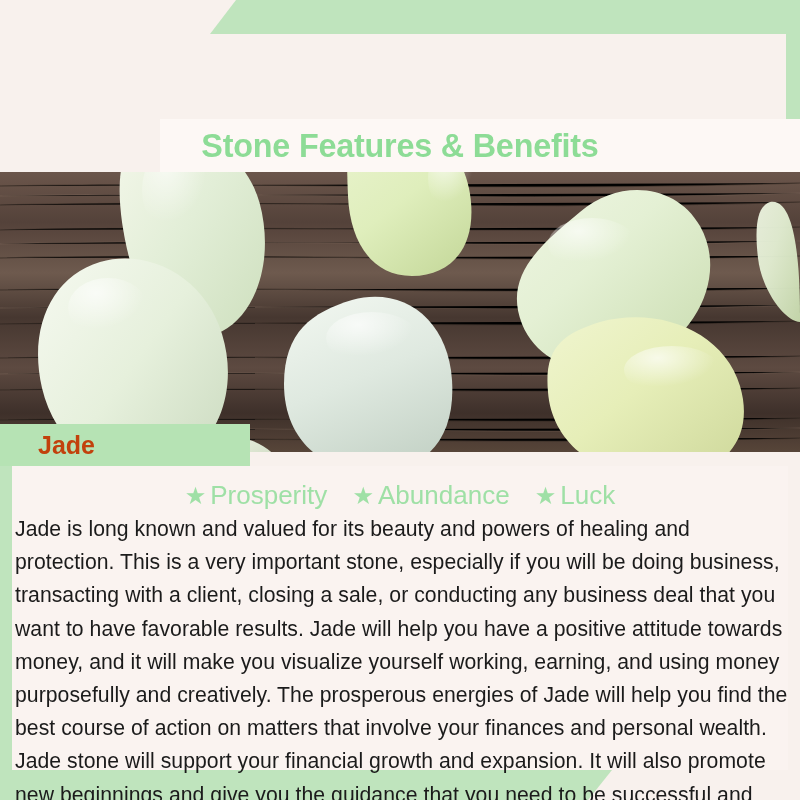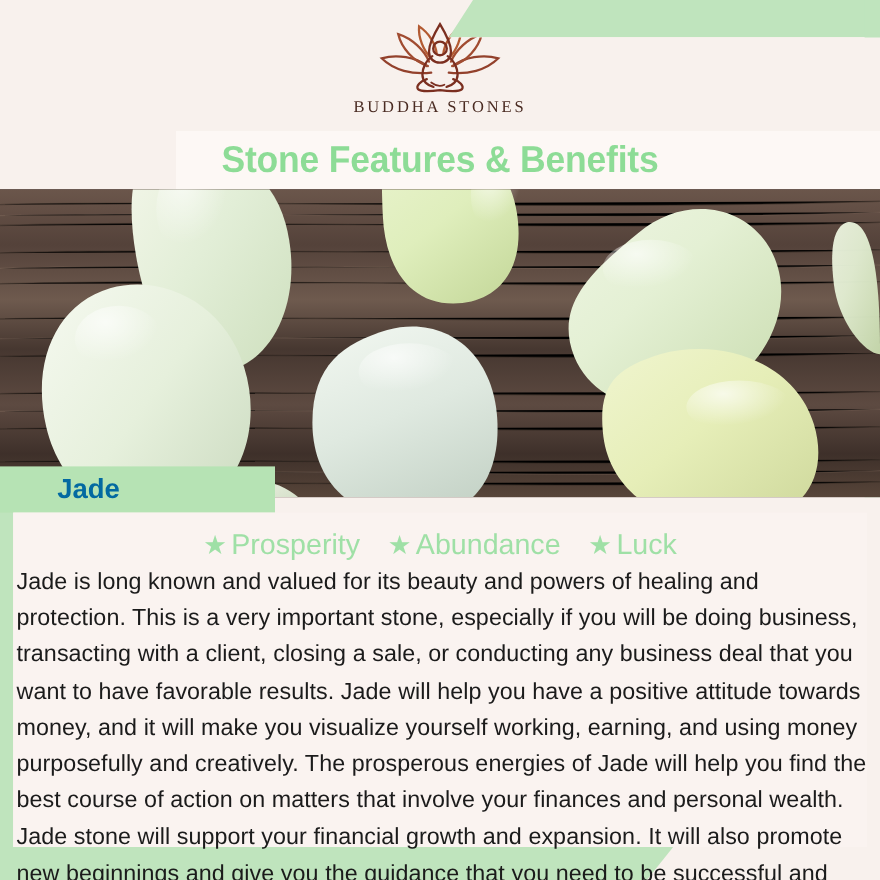--- a/index.html
+++ b/index.html
@@ -111,25 +111,25 @@
     position: absolute;
     left: 0; top: 424px;
     width: 250px; height: 42px;
     background: #b6e3b4;
   }
   .name-text {
     position: absolute;
     left: 0; top: 424px;
     width: 250px; height: 42px;
     line-height: 42px;
-    padding-left: 52px;
+    padding-left: 38px;
     font-family: "Liberation Sans", sans-serif;
     font-weight: bold;
     font-size: 25px;
-    color: #0369a1;
+    color: #c2410c;
     white-space: nowrap;
   }
 
   
   .body-panel {
     position: absolute;
     left: 12px; top: 466px;
     width: 776px; height: 304px;
     background: #faf3f0;
   }
@@ -166,52 +166,20 @@
 </head>
 <body>
 
 <div class="poster">
 
   <div class="frame-top-right"></div>
   <div class="frame-right-strip"></div>
   <div class="frame-left-strip"></div>
   <div class="frame-bottom"></div>
 
-  <div class="header">
-    <div class="logo-wrap">
-      <svg class="logo-mark" width="140" height="66" viewBox="0 0 140 66">
-        <g fill="none" stroke="#7b2f20" stroke-width="2.1" stroke-linecap="round">
-
-          <path d="M62 46 C45 48 28 44 17 33 C31 29 48 32 58 40" stroke="#93412c"></path>
-
-          <path d="M78 46 C95 48 112 44 123 33 C109 29 92 32 82 40" stroke="#93412c"></path>
-
-          <path d="M59 40 C46 36 35 24 32 11 C45 15 56 26 60 36" stroke="#a14c31"></path>
-
-          <path d="M81 40 C94 36 105 24 108 11 C95 15 84 26 80 36" stroke="#a14c31"></path>
-
-          <path d="M62 33 C55 26 50 14 51 4 C60 10 66 20 67 29" stroke="#b35b33"></path>
-
-          <path d="M78 33 C85 26 90 14 89 4 C80 10 74 20 73 29" stroke="#b35b33"></path>
-
-          <path d="M70 2 C64 12 60 20 60 27 C60 33 64 37 70 37 C76 37 80 33 80 27 C80 20 76 12 70 2 Z" stroke="#7b2f20"></path>
-
-          <circle cx="70" cy="24" r="6.2" stroke="#7b2f20"></circle>
-
-          <path d="M63 31 C57 35 54 42 54 48 C54 54 59 58 64 59" stroke="#7b2f20"></path>
-          <path d="M77 31 C83 35 86 42 86 48 C86 54 81 58 76 59" stroke="#7b2f20"></path>
-
-          <path d="M58 52 C52 54 48 58 50 61 C53 64 62 63 70 62 C78 63 87 64 90 61 C92 58 88 54 82 52" stroke="#7b2f20"></path>
-
-          <path d="M62 55 C66 58 70 59 74 57" stroke="#7b2f20" stroke-width="1.6"></path>
-        </g>
-      </svg>
-      <span class="logo-word">BUDDHA STONES</span>
-    </div>
-  </div>
 
   <div class="title-band"></div>
   <div class="title-text">Stone Features &amp; Benefits</div>
 
   <div class="photo">
     <svg width="800" height="280" viewBox="0 0 800 280">
       <defs>
         <linearGradient id="wood" x1="0" y1="0" x2="0" y2="1">
           <stop offset="0%" stop-color="#6b564b"></stop>
           <stop offset="18%" stop-color="#54423a"></stop>

